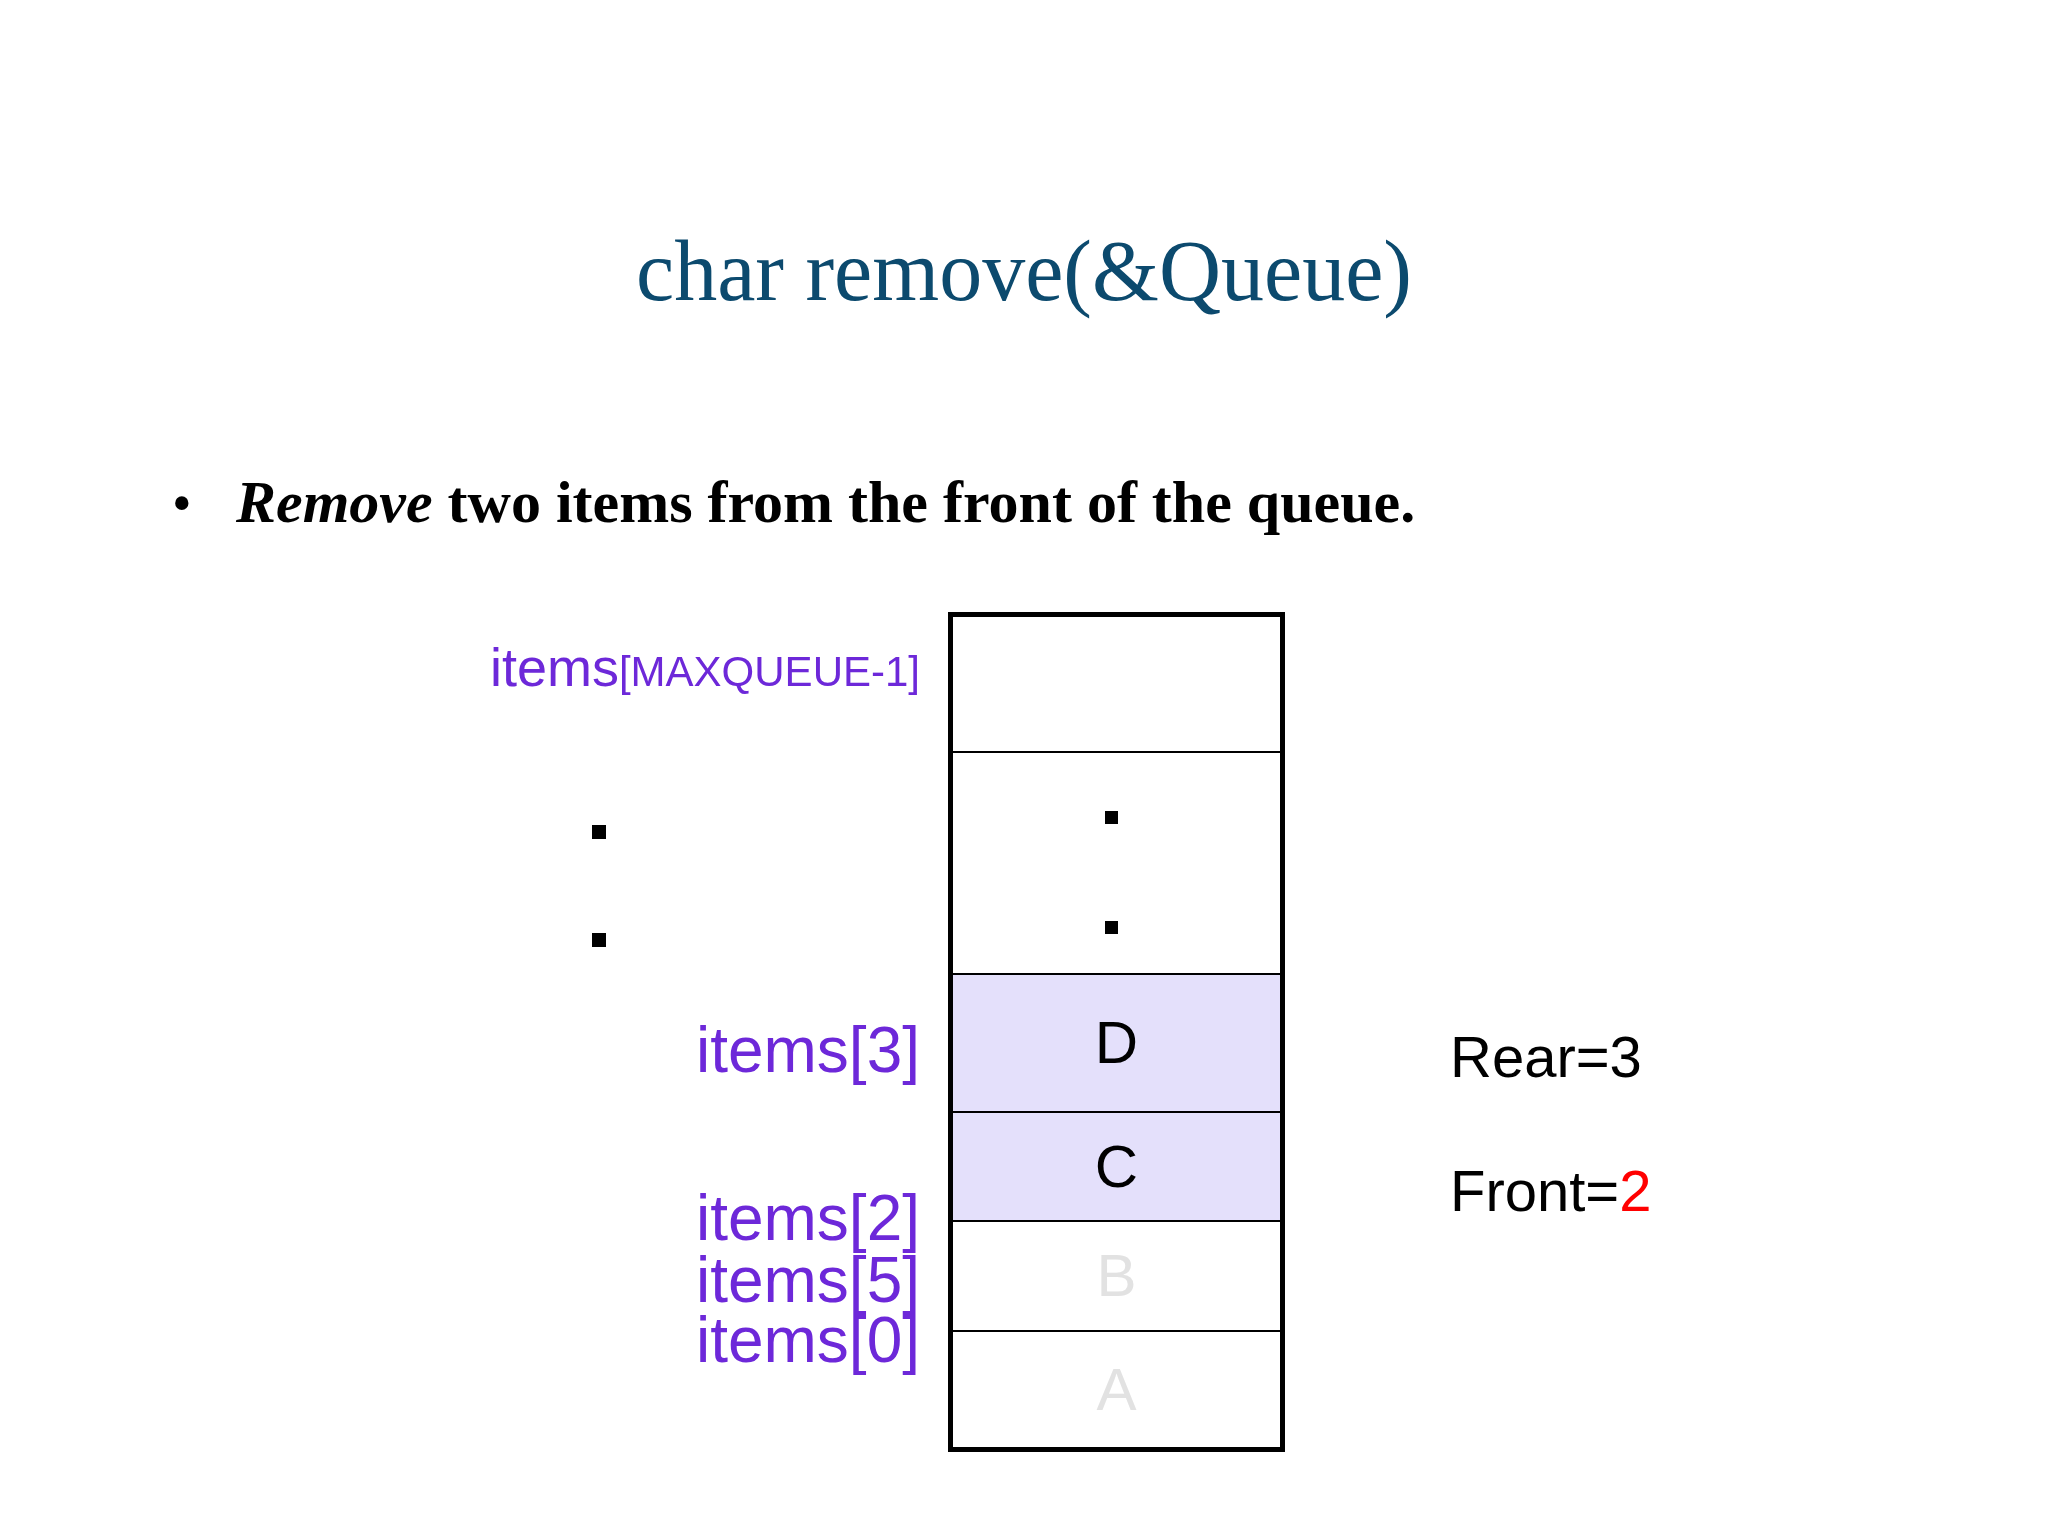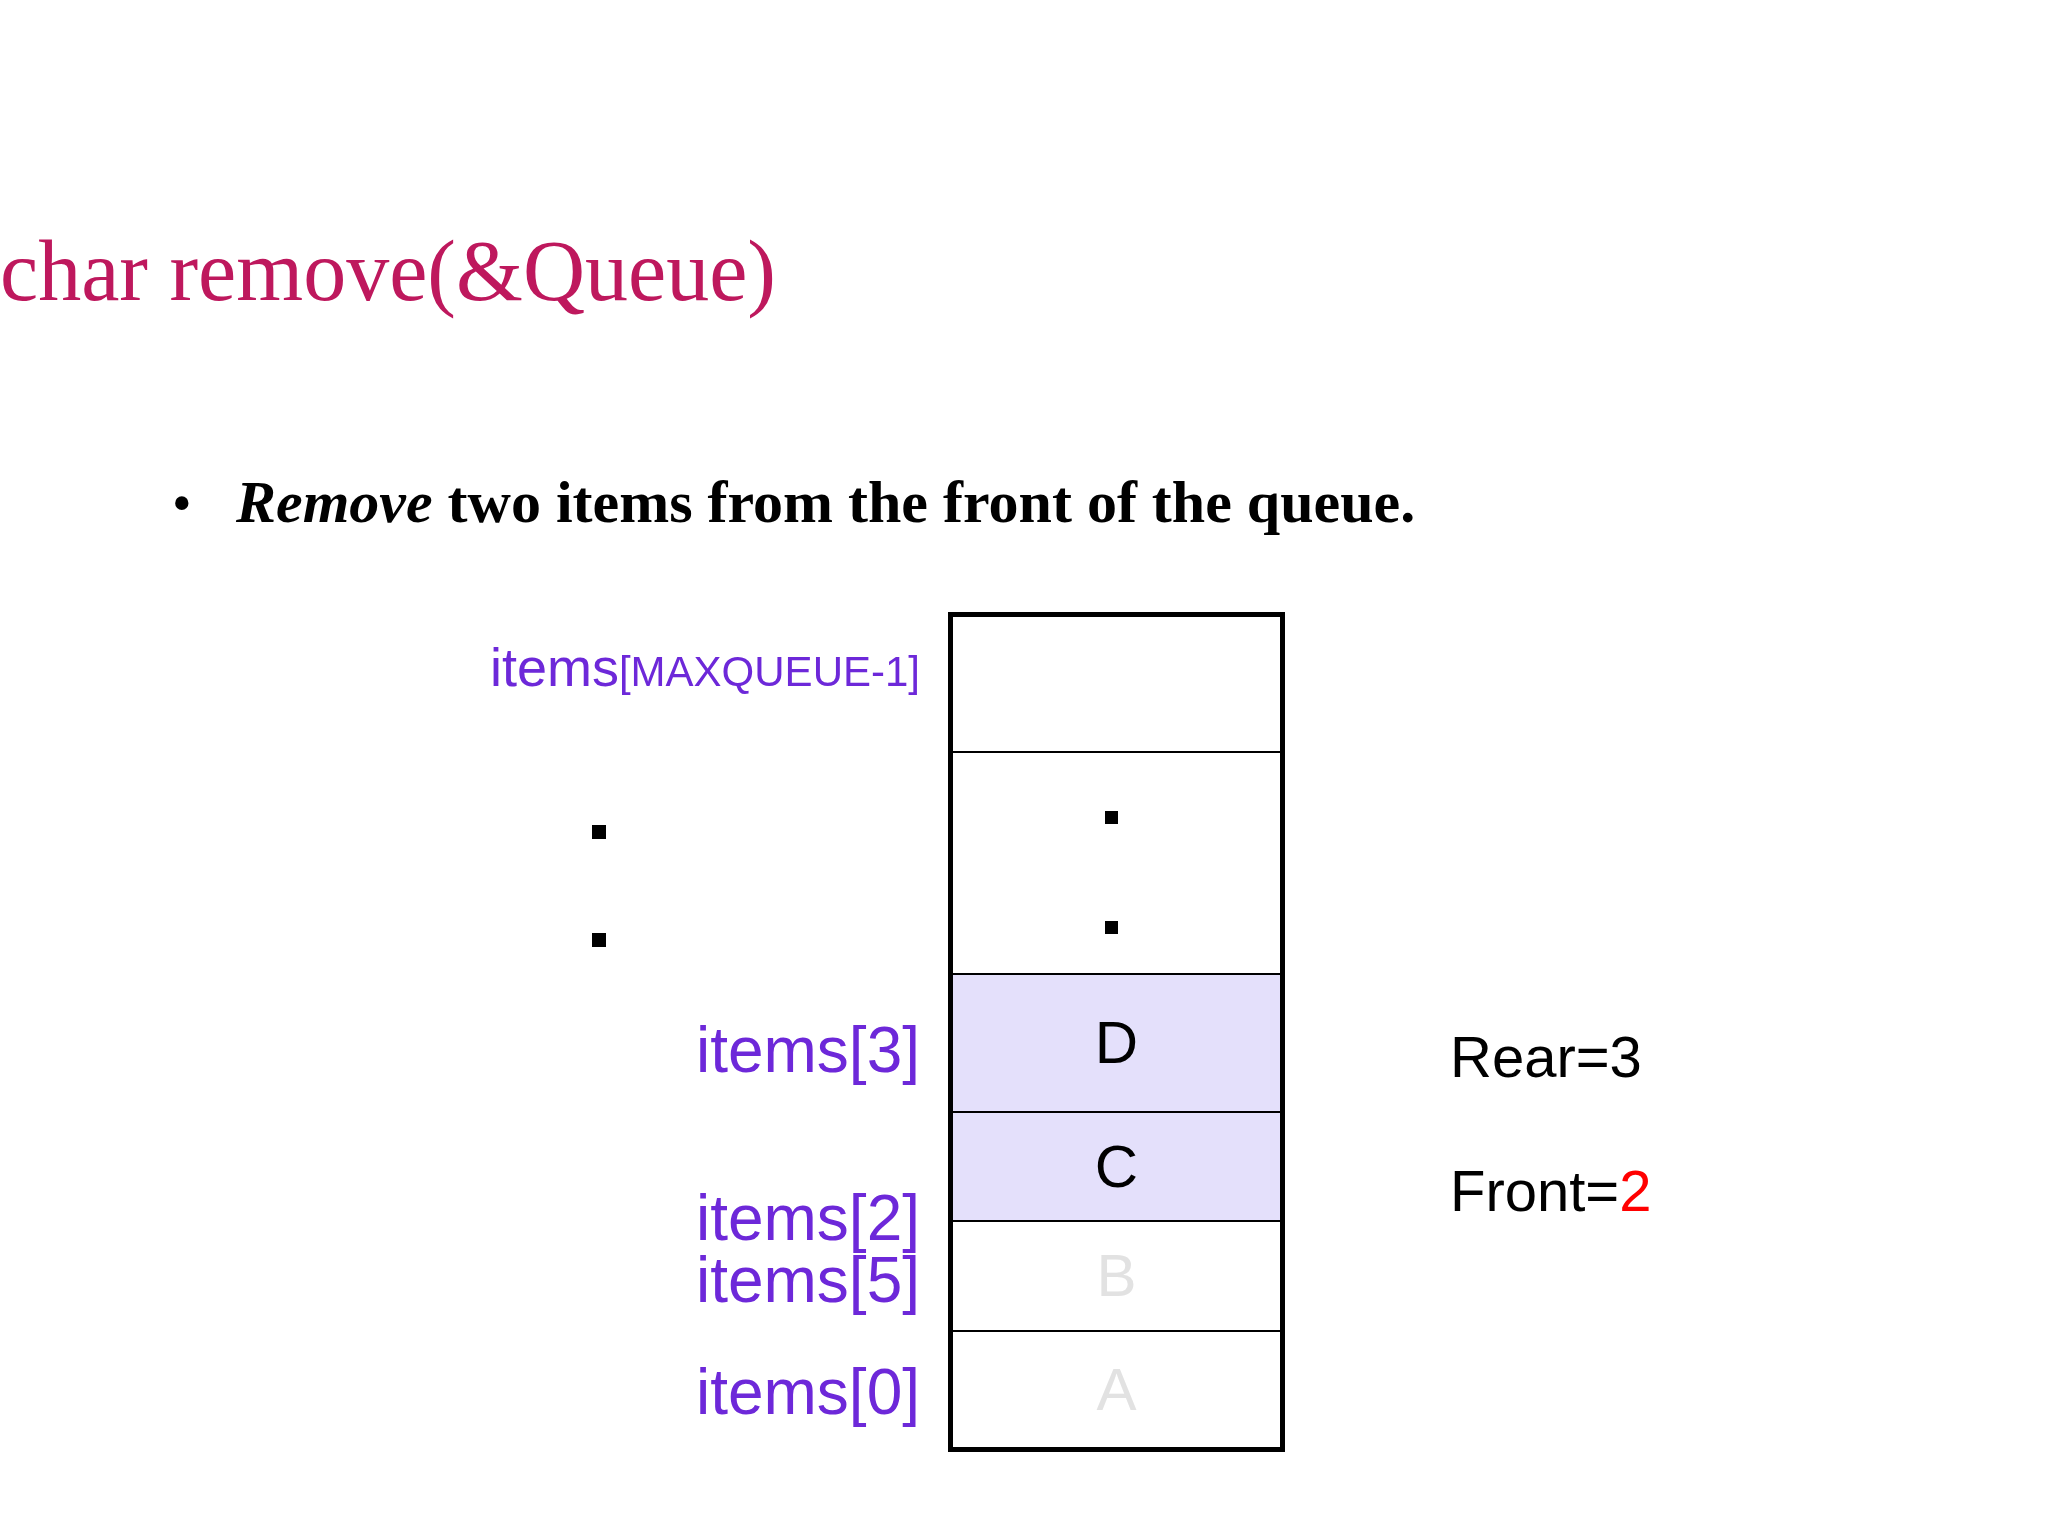--- a/index.html
+++ b/index.html
@@ -15,24 +15,25 @@
     overflow: hidden;
     font-family: "Liberation Sans", sans-serif;
   }
 
   
   .title {
     position: absolute;
     left: 0;
     top: 228px;
     width: 2048px;
+    text-align: center;
     font-family: "Liberation Serif", serif;
     font-size: 86px;
     line-height: 1.0;
-    color: #be185d;
+    color: #0c4a6e;
     letter-spacing: 0px;
     white-space: nowrap;
   }
 
   
   .bullet-row {
     position: absolute;
     left: 172px;
     top: 466px;
     width: 1760px;
@@ -80,21 +81,21 @@
     font-size: 42px;
   }
   .label-idx {
     left: 300px;
     width: 620px;
     font-size: 64px;
   }
   #lbl-3 { top: 1018px; }
   #lbl-2 { top: 1138px; margin-top: 48px; }
   #lbl-1 { top: 1248px; }
-  #lbl-0 { top: 1360px; }
+  #lbl-0 { top: 1308px; }
 
   .left-dot {
     position: absolute;
     left: 592px;
     width: 14px;
     height: 14px;
     background: #000000;
   }
   #left-dot-1 { top: 825px; }
   #left-dot-2 { top: 933px; }

